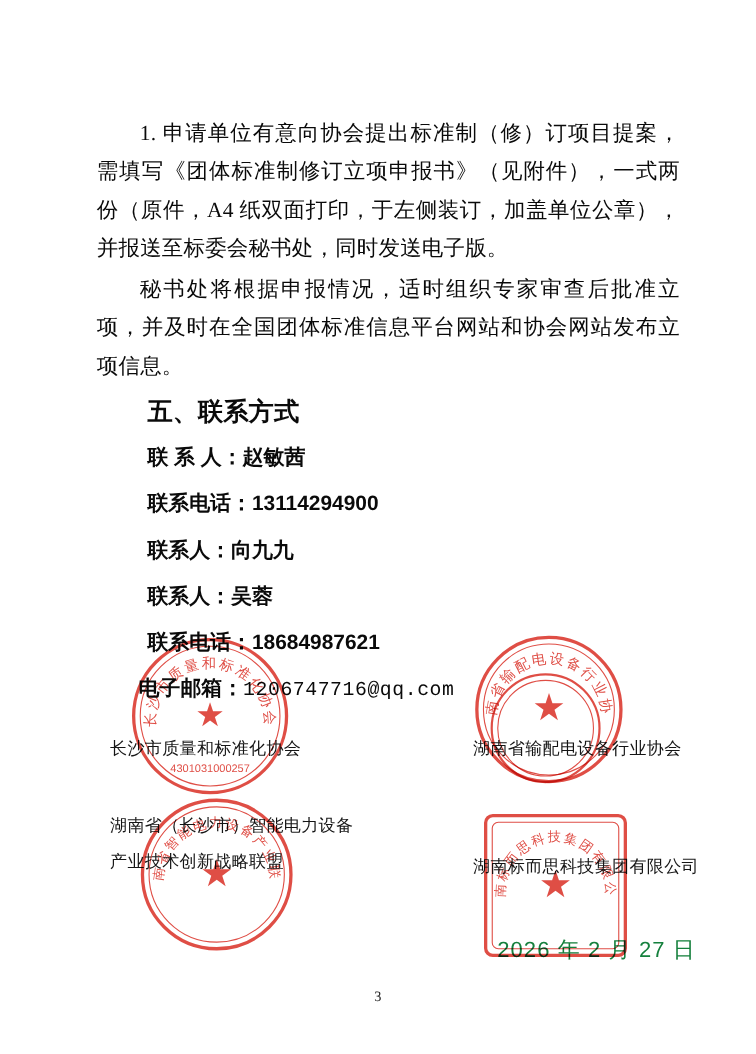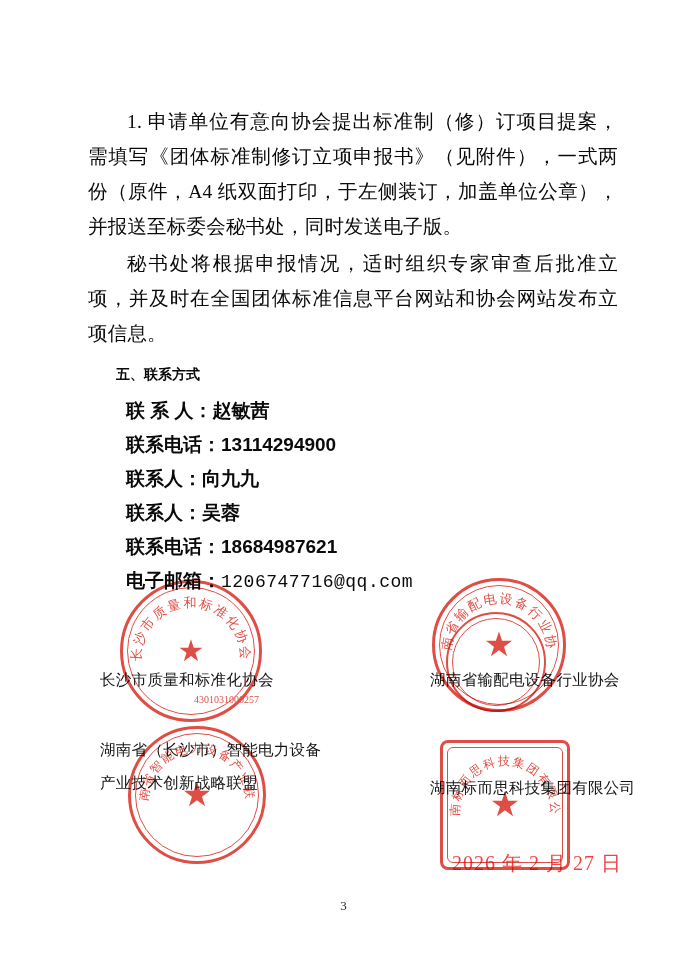--- a/index.html
+++ b/index.html
@@ -33,29 +33,29 @@
     font-size: 19.5px;
     line-height: 35px;
     text-align: justify;
     text-justify: inter-ideograph;
     letter-spacing: 0.2px;
   }
   p.indent {
     text-indent: 2em;
   }
   .section-title {
-    margin: 6px 0 2px 0;
-    font-size: 14px;
+    margin: 6px 0 7px 0;
+    font-size: 23px;
     line-height: 35px;
     font-weight: bold;
     text-indent: 2em;
     font-family: "Liberation Sans", "DejaVu Sans", sans-serif;
   }
   .contact-line {
-    margin: 0;
+    margin: 8px;
     font-size: 19px;
     line-height: 34px;
     font-weight: bold;
     text-indent: 2em;
     font-family: "Liberation Sans", "DejaVu Sans", sans-serif;
   }
   .contact-line .val {
     font-weight: bold;
   }
   .mail-line {
@@ -93,23 +93,23 @@
   .org-1 { left: 100px; top: 30px; }
   .org-2 { left: 430px; top: 30px; }
   .org-3a { left: 100px; top: 100px; }
   .org-3b { left: 100px; top: 133px; }
   .org-4 { left: 430px; top: 138px; }
   .date-line {
     position: absolute;
     left: 452px;
     top: 210px;
     font-size: 20px;
-    font-family: Liberation Serif, serif;
+    font-family: Liberation Sans, sans-serif;
     letter-spacing: 1px;
-    color: #ef4444;
+    color: #15803d;
     white-space: nowrap;
     text-align: right;
   }
 
   
   .seal {
     position: absolute;
     border-radius: 50%;
     border: 3px solid #d8261c;
     opacity: 0.82;
@@ -138,23 +138,23 @@
   .seal .arc-text svg { width: 100%; height: 100%; display: block; }
   .seal .arc-text text {
     fill: #d8261c;
     font-family: "Liberation Sans", "DejaVu Sans", sans-serif;
     letter-spacing: 2px;
   }
   .seal .bottom-text {
     position: absolute;
     left: 0;
     width: 100%;
-    text-align: right;
+    text-align: center;
     color: #d8261c;
-    font-family: Liberation Serif, serif;
+    font-family: Liberation Sans, sans-serif;
     font-size: 10px;
   }
   
   #seal-1 { left: 120px; top: 580px; width: 136px; height: 136px; }
   #seal-1 .star { font-size: 30px; }
   #seal-2 { left: 432px; top: 578px; width: 128px; height: 128px; }
   #seal-3 { left: 128px; top: 726px; width: 132px; height: 132px; }
   #seal-4 { left: 440px; top: 740px; width: 124px; height: 124px; border-radius: 8px; }
   #seal-4 .ring-inner { border-radius: 6px; }
   #seal-2b { left: 446px; top: 612px; width: 96px; height: 96px; border: 2px solid #d8261c; }

